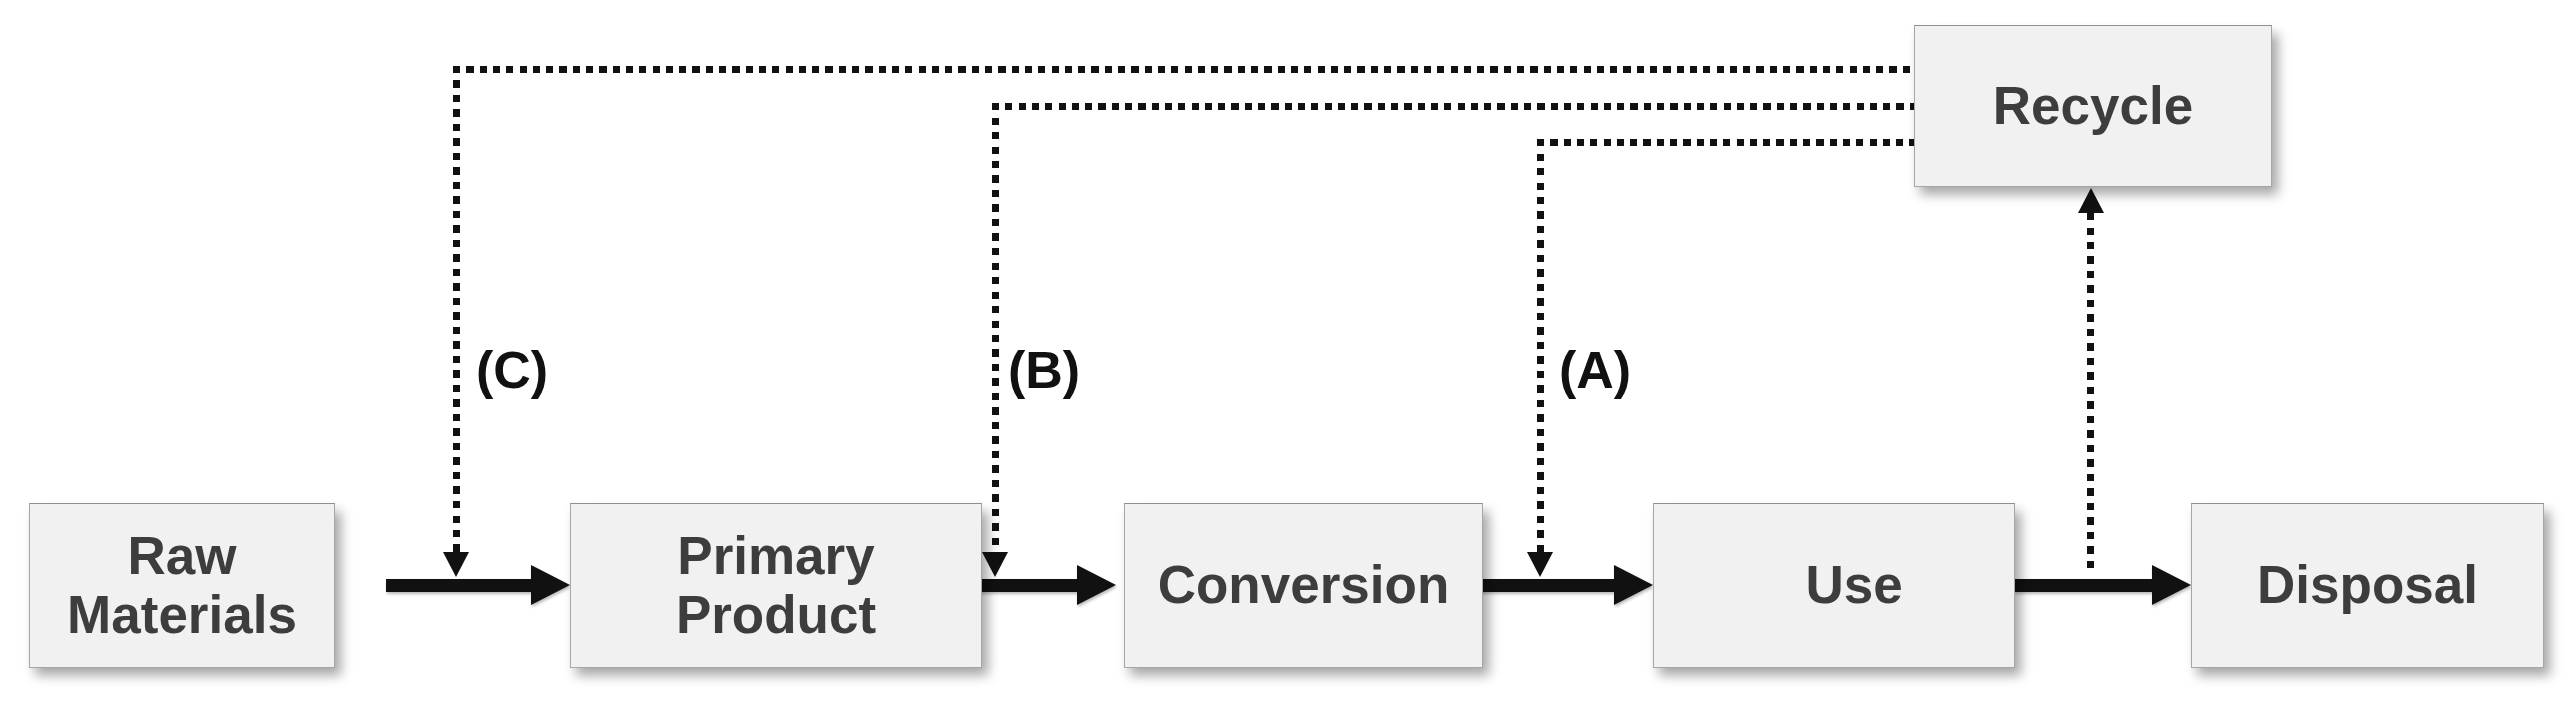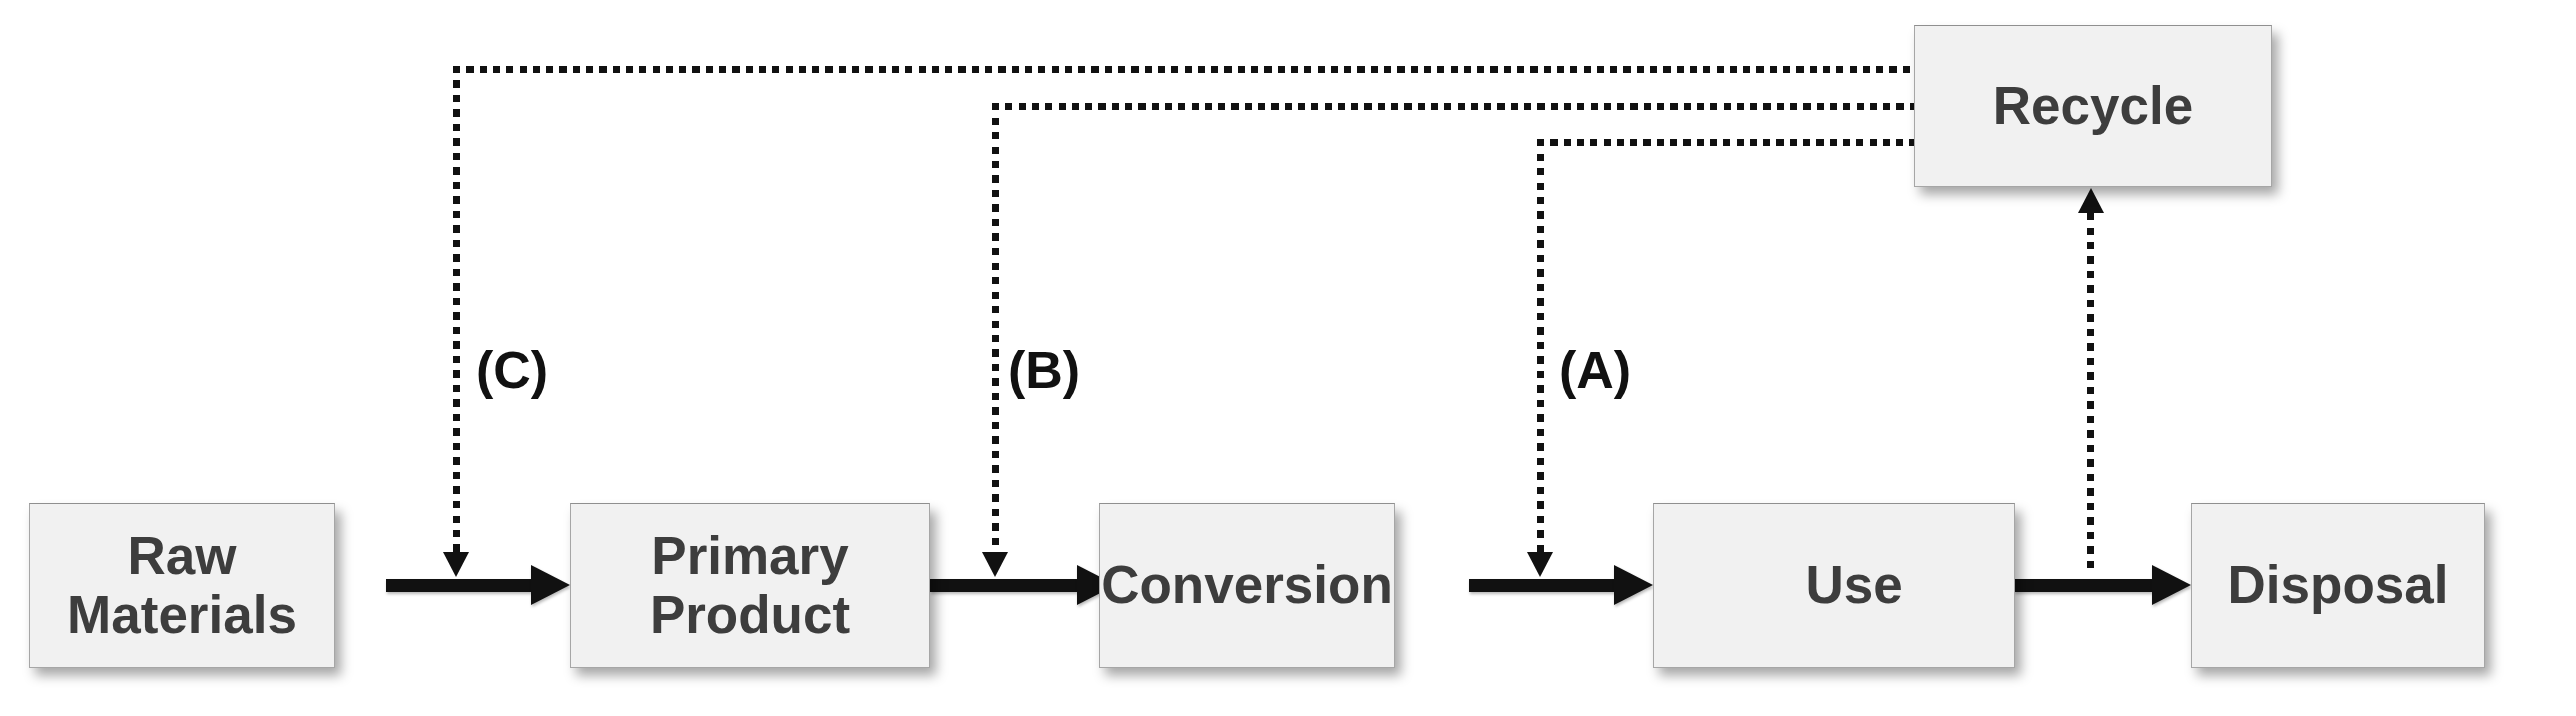--- a/index.html
+++ b/index.html
@@ -19,24 +19,24 @@
     border-top-color:#8f8f8f;
     box-sizing:border-box;
     display:flex;align-items:center;justify-content:center;
     text-align:center;
     font-weight:700;font-size:53px;line-height:1.1;
     color:var(--node-text,#3d3d3d);
     white-space:pre-line;
     box-shadow:6px 8.4px 11px rgba(0,0,0,0.35);
   }
   #node-raw{left:29px;width:306px;}
-  #node-primary{left:570px;width:360px;}
-  #node-conversion{left:1099px;width:296px;}
+  #node-primary{left:570px;width:412px;}
+  #node-conversion{left:1124px;width:359px;}
   #node-use{left:1653px;width:362px;padding-left:40px;}
-  #node-disposal{left:2191px;width:294px;}
+  #node-disposal{left:2191px;width:353px;}
   #node-recycle{top:25px;height:162px;left:1914px;width:358px;}
 
   
   .sshaft{
     position:absolute;top:579px;height:13.3px;
     background:var(--arrow-color,#111111);
     filter:drop-shadow(1.8px 2.4px 1.8px rgba(0,0,0,0.28));
   }
   .shead{
     position:absolute;top:565px;width:0;height:0;

